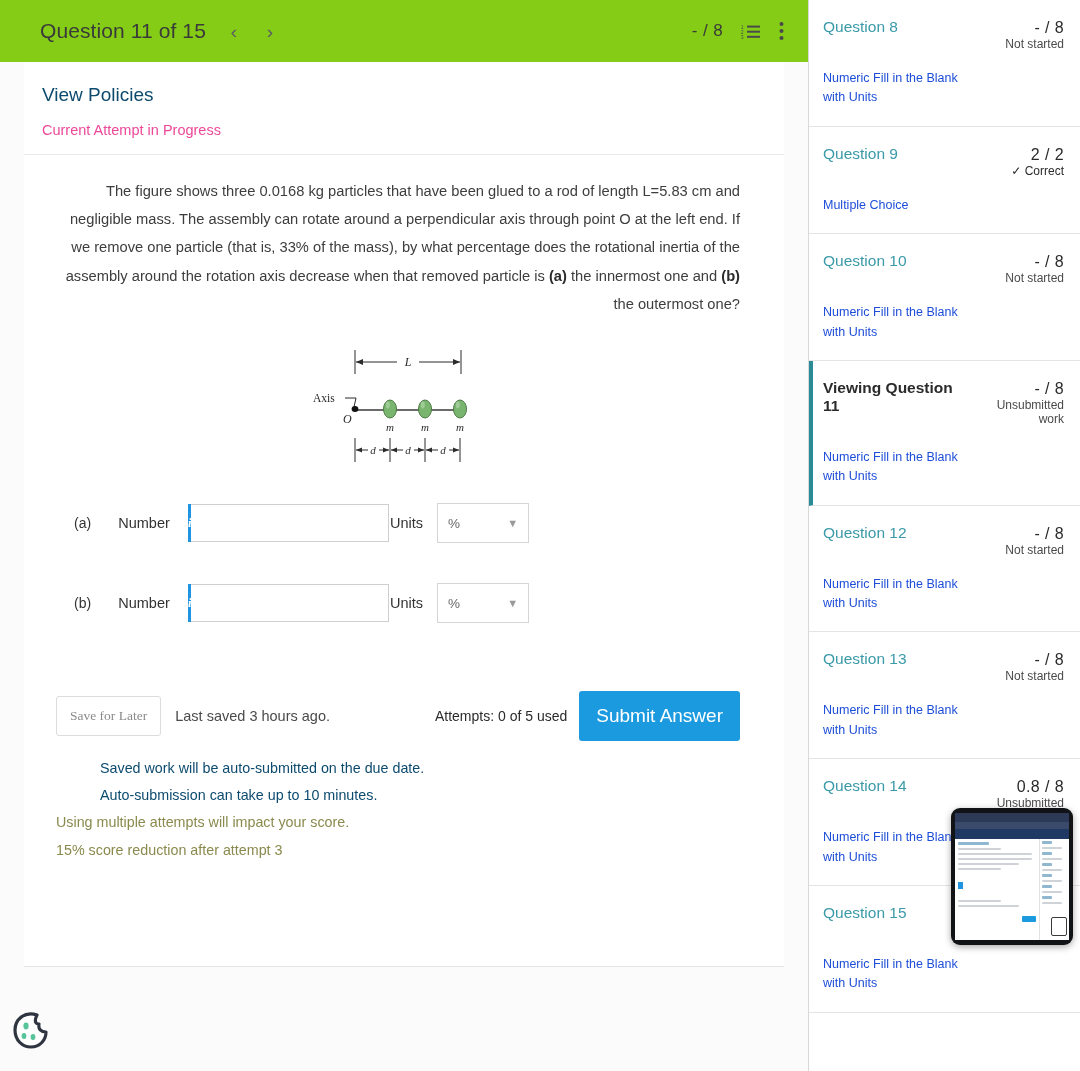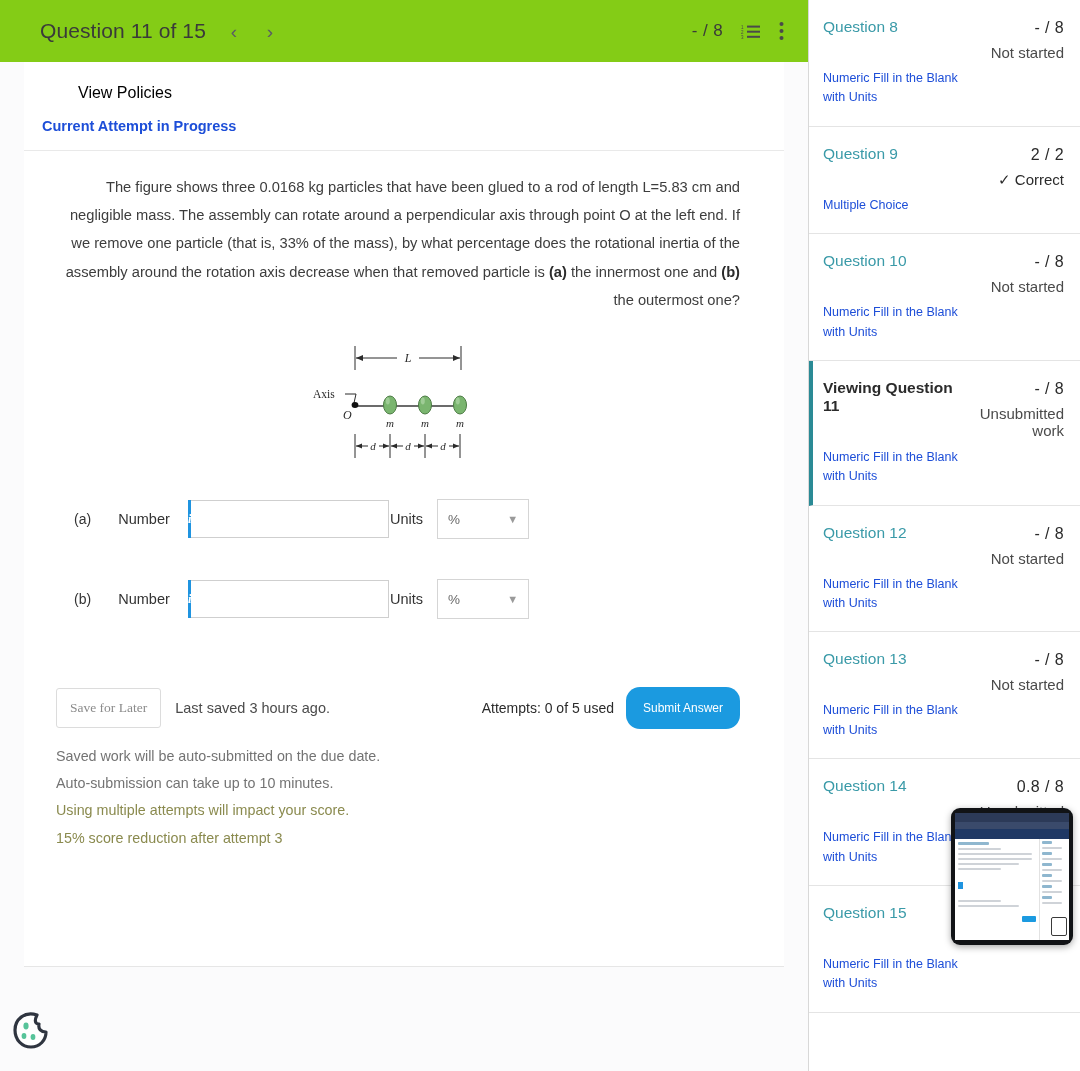--- a/index.html
+++ b/index.html
@@ -44,27 +44,27 @@
   
   .qcard {
     margin: 0 24px 0 24px;
     background: #ffffff;
     min-height: 905px;
     border-bottom: 1px solid #e6e6e6;
     padding: 0;
   }
   .policies-row { padding: 22px 18px 0 18px; }
   .policy-link {
-    color: #000000; font-size: 16px; text-decoration: none; cursor: pointer; margin-left: 36px;
+    color: #0c4a6e; font-size: 19px; text-decoration: none; cursor: pointer;
   }
   .attempt-row {
     padding: 16px 18px 16px 18px;
     border-bottom: 1px solid #e9e9e9;
   }
-  .attempt-title { font-size: 14.5px; font-weight: 700; color: #1d4ed8; }
+  .attempt-title { font-size: 14.5px; font-weight: 400; color: #ec4899; }
 
   .qbody { padding: 22px 44px 0 32px; }
   .qtext {
     font-size: 14.7px; line-height: 1.92; color: #3d3d3d; margin: 0;
     text-align: right;
   }
   .qtext b { font-weight: 700; color: #2b2b2b; }
 
   
   .figure-wrap { display: flex; justify-content: center; margin: 26px 0 34px 0; }
@@ -102,25 +102,25 @@
   .footer-top { display: flex; align-items: center; }
   .save-btn {
     border: 1px solid #dcdcdc; background: #fff; color: #8b8b8b;
     font-size: 13.5px; padding: 11px 13px; cursor: pointer; border-radius: 3px;
     font-family: Liberation Serif, serif;
   }
   .lastsaved { font-size: 14.5px; color: #4a4a4a; margin-left: 14px; }
   .footer-right { margin-left: auto; display: flex; align-items: center; }
   .attempts-txt { font-size: 14px; font-weight: 400; color: #2b2b2b; margin-right: 12px; }
   .submit-btn {
-    background: #1b9ae0; color: #fff; border: none; border-radius: 14px;
-    font-size: 12px; padding: 14px 17px; cursor: pointer;
+    background: #1b9ae0; color: #fff; border: none; border-radius: 3px;
+    font-size: 19px; padding: 14px 17px; cursor: pointer;
     font-family: "Liberation Sans", sans-serif;
   }
-  .note { font-size: 14.3px; color: #737373; line-height: 1.9; margin-top: 14px; max-width: 330px; }
+  .note { font-size: 14.3px; color: #0c4a6e; line-height: 1.9; margin-top: 14px; max-width: 330px; margin-left: 44px; }
   .warn { font-size: 14.3px; color: #8a8a4e; line-height: 1.9; }
   .warn2 { font-size: 14.3px; color: #8a8a4e; line-height: 1.9; }
 
   
   .cookie-fab {
     position: absolute; left: 8px; bottom: 20px;
     width: 44px; height: 44px; cursor: pointer;
   }
 
   
@@ -134,21 +134,21 @@
     display: flex; cursor: pointer; position: relative;
     min-height: 103px;
   }
   .q-item.active { border-left: 4px solid #2a8a95; padding-left: 10px; }
   .q-left { flex: 1; padding-right: 6px; }
   .q-title { font-size: 15.5px; color: #3a9aa8; margin-bottom: 6px; }
   .q-item.active .q-title { color: #2b2b2b; font-weight: 700; }
   .q-type { font-size: 12.5px; color: #1d4ed8; line-height: 1.55; margin-top: 33px; }
   .q-right { width: 96px; text-align: right; padding-top: 1px; }
   .q-score { font-size: 16px; color: #2b2b2b; letter-spacing: .4px; }
-  .q-status { font-size: 15px; color: #4a4a4a; margin-top: 7px; }
+  .q-status { font-size: 12px; color: #4a4a4a; margin-top: 0; }
   .q-status.correct { color: #2b2b2b; }
   .sidebar-tail { background: #fff; height: 110px; border-bottom: 1px solid #e4e4e4; }
 
   
   .pip {
     position: absolute; left: 951px; top: 808px;
     width: 122px; height: 137px;
     background: #111316; border-radius: 9px;
     padding: 5px 4px;
     box-shadow: 0 2px 7px rgba(0,0,0,.35);

